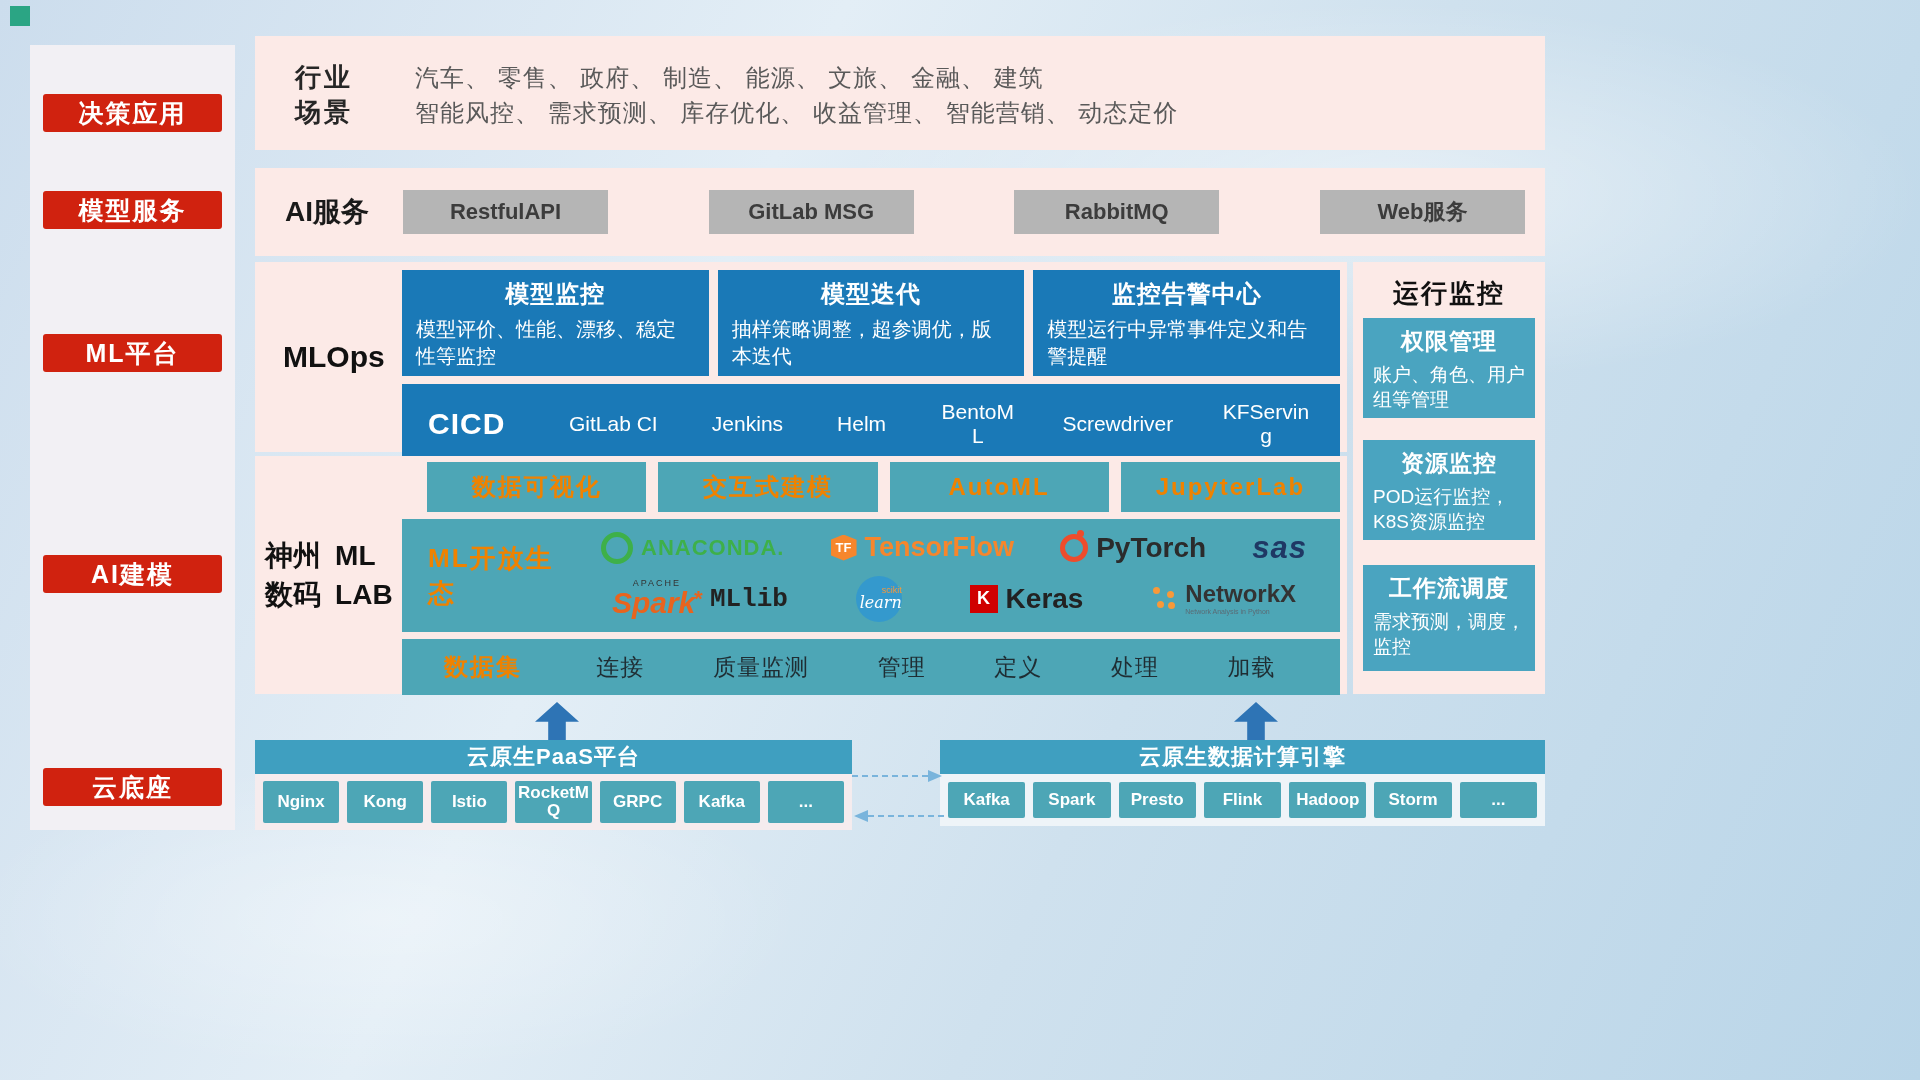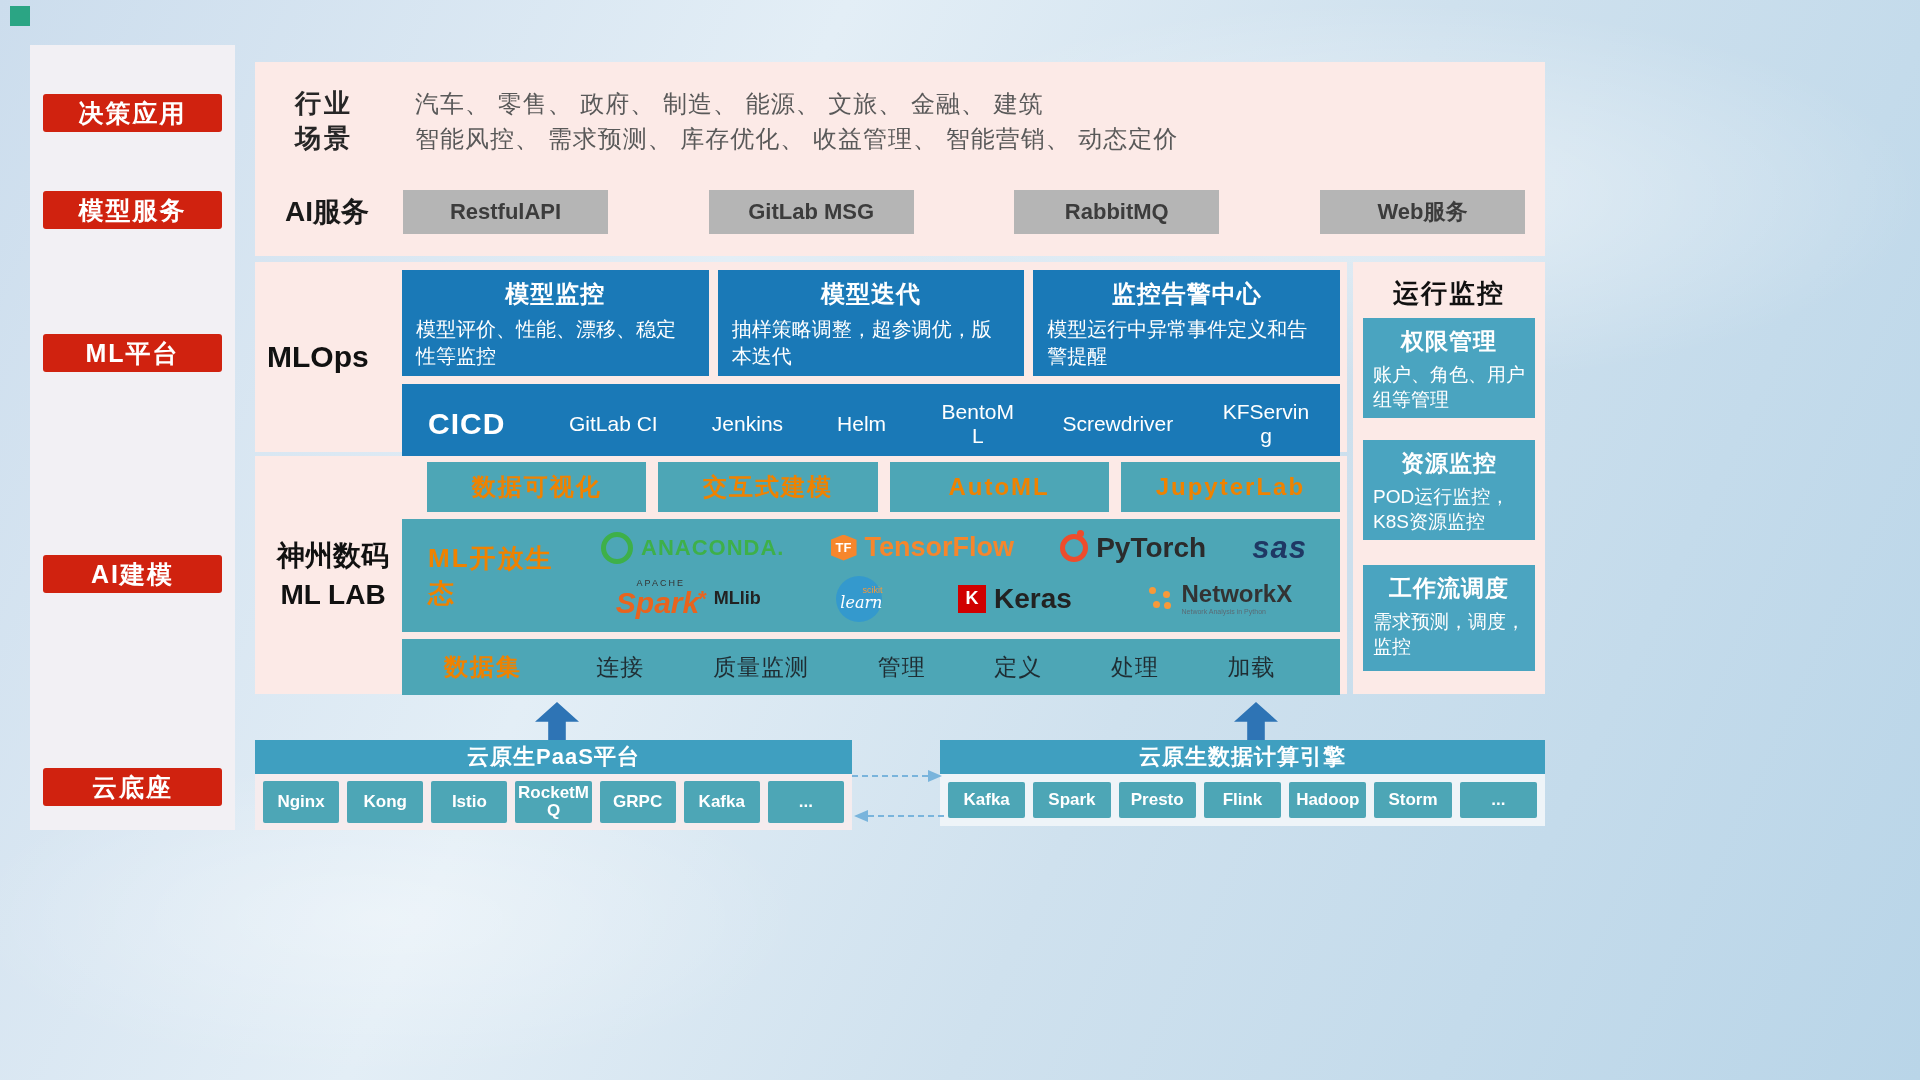--- a/index.html
+++ b/index.html
@@ -16,51 +16,51 @@
   
   .left-panel{position:absolute;left:30px;top:45px;width:205px;height:785px;background:#f2f0f4;}
   .badge{position:absolute;left:13px;width:179px;height:38px;background:#d0220f;color:#fff;
     font-size:25px;font-weight:bold;display:flex;align-items:center;justify-content:center;
     border-radius:3px;letter-spacing:2px;}
   .b0{top:49px}.b1{top:146px}.b2{top:289px}.b3{top:510px}.b4{top:723px}
 
   .panel{position:absolute;background:#fceae7;}
 
   
-  .industry{left:255px;top:62px;width:1290px;height:114px;padding:24px 0;box-sizing:border-box;
+  .industry{left:255px;top:36px;width:1290px;height:114px;padding:24px 0;box-sizing:border-box;
     display:flex;flex-direction:column;justify-content:space-around;}
   .industry-line{display:flex;align-items:center;}
   .ind-label{width:120px;margin-left:40px;font-size:26px;font-weight:bold;color:#262626;letter-spacing:3px;flex:none;}
   .ind-text{font-size:24px;color:#595959;letter-spacing:1px;}
 
   
   .svc{left:255px;top:168px;width:1290px;height:88px;display:flex;align-items:center;}
   .svc-label{margin-left:30px;width:118px;font-size:28px;font-weight:bold;color:#1a1a1a;flex:none;}
   .svc-buttons{flex:1;display:flex;justify-content:space-between;margin-right:20px;}
   .svc-btn{width:205px;height:44px;background:#b5b5b5;color:#3c3c3c;font-size:22px;font-weight:bold;
     display:flex;align-items:center;justify-content:center;}
 
   
   .mlops{left:255px;top:262px;width:1092px;height:190px;}
-  .mlops-label{position:absolute;left:12px;top:0;height:100%;width:118px;display:flex;align-items:center;
+  .mlops-label{position:absolute;left:28px;top:0;height:100%;width:118px;display:flex;align-items:center;
     font-size:30px;font-weight:bold;color:#111;}
   .mlops-cards{position:absolute;left:147px;top:8px;width:938px;display:flex;gap:9px;}
   .blue-card{flex:1;height:106px;background:#1a79b7;color:#fff;box-sizing:border-box;padding:8px 14px;}
   .bc-title{text-align:center;font-size:24px;font-weight:bold;margin-bottom:6px;letter-spacing:1px;}
   .bc-desc{font-size:20px;line-height:1.35;}
   .cicd-bar{position:absolute;left:147px;top:122px;width:938px;height:80px;background:#1a79b7;
     display:flex;align-items:center;box-sizing:border-box;}
   .cicd-label{margin-left:26px;font-size:30px;font-weight:bold;color:#fff;letter-spacing:1px;flex:none;}
   .cicd-items{flex:1;display:flex;justify-content:space-between;align-items:center;margin:0 28px 0 56px;}
   .cicd-item{color:#fff;font-size:21px;text-align:center;line-height:1.15;word-break:break-all;}
   .ci0{width:104px}.ci1{width:72px}.ci2{width:64px}.ci3{width:76px}.ci4{width:112px}.ci5{width:92px}
 
   
   .lab{left:255px;top:456px;width:1092px;height:238px;}
-  .lab-label{position:absolute;left:10px;top:0;width:136px;height:100%;display:flex;flex-direction:column;
+  .lab-label{position:absolute;left:10px;top:0;width:136px;height:100%;display:flex;flex-direction:row;
     align-items:center;justify-content:center;font-size:28px;font-weight:bold;color:#111;line-height:1.4;}
   .lab-content{position:absolute;left:147px;top:6px;width:938px;}
   .lab-top-buttons{display:flex;gap:12px;height:50px;padding-left:25px;}
   .lab-btn{flex:1;background:#4da6b6;color:#ef8200;font-size:24px;font-weight:bold;
     display:flex;align-items:center;justify-content:center;letter-spacing:2px;}
   .eco-box{margin-top:7px;height:113px;background:#4da6b6;display:flex;align-items:center;}
   .eco-label{width:150px;margin-left:26px;font-size:26px;font-weight:bold;color:#ef8200;letter-spacing:2px;flex:none;}
   .eco-logos{flex:1;display:flex;flex-direction:column;justify-content:center;gap:10px;margin-right:10px;}
   .eco-row{display:flex;align-items:center;justify-content:space-around;}
   .logo{display:flex;align-items:center;gap:8px;}
@@ -71,21 +71,21 @@
     clip-path:polygon(0 20%,50% 0,100% 20%,100% 80%,50% 100%,0 80%);}
   .tf-text{color:#f6862c;font-weight:bold;font-size:27px;}
   .pt-ring{width:18px;height:18px;border:5px solid #ee4c2c;border-radius:50%;position:relative;display:inline-block;}
   .pt-ring::after{content:"";position:absolute;width:7px;height:7px;background:#ee4c2c;border-radius:50%;top:-9px;right:-1px;}
   .pt-text{color:#2b2b2b;font-weight:bold;font-size:28px;}
   .sas-text{color:#1f3864;font-weight:bold;font-size:31px;font-style:italic;letter-spacing:1px;}
   .spark-wrap{display:flex;flex-direction:column;align-items:center;line-height:1;}
   .spark-apache{font-size:9px;color:#333;letter-spacing:2px;}
   .spark-text{color:#e8641e;font-weight:bold;font-size:30px;font-style:italic;}
   .spark-text::after{content:"*";color:#e8641e;font-size:22px;vertical-align:top;margin-left:-2px;}
-  .mllib-text{color:#222;font-weight:bold;font-size:18px;}
+  .mllib-text{color:#222;font-weight:bold;font-size:26px;font-family:Liberation Mono, monospace;}
   .skl-circle{width:46px;height:46px;background:#3499cd;border-radius:50%;display:flex;flex-direction:column;
     align-items:flex-end;justify-content:center;line-height:1;}
   .skl-top{font-size:9px;color:#f89939;}
   .skl-main{font-family:"DejaVu Serif","Liberation Serif",serif;font-style:italic;font-size:16px;color:#fff;}
   .keras-box{width:28px;height:28px;background:#d00000;color:#fff;display:flex;align-items:center;
     justify-content:center;font-weight:bold;font-size:18px;}
   .keras-text{color:#222;font-weight:bold;font-size:28px;}
   .nx-icon{width:26px;height:26px;position:relative;display:inline-block;}
   .nx-dot{position:absolute;left:2px;top:2px;width:7px;height:7px;border-radius:50%;background:#f89939;
     box-shadow:14px 4px 0 #f89939, 4px 14px 0 #f89939, 15px 15px 0 #f89939;}

